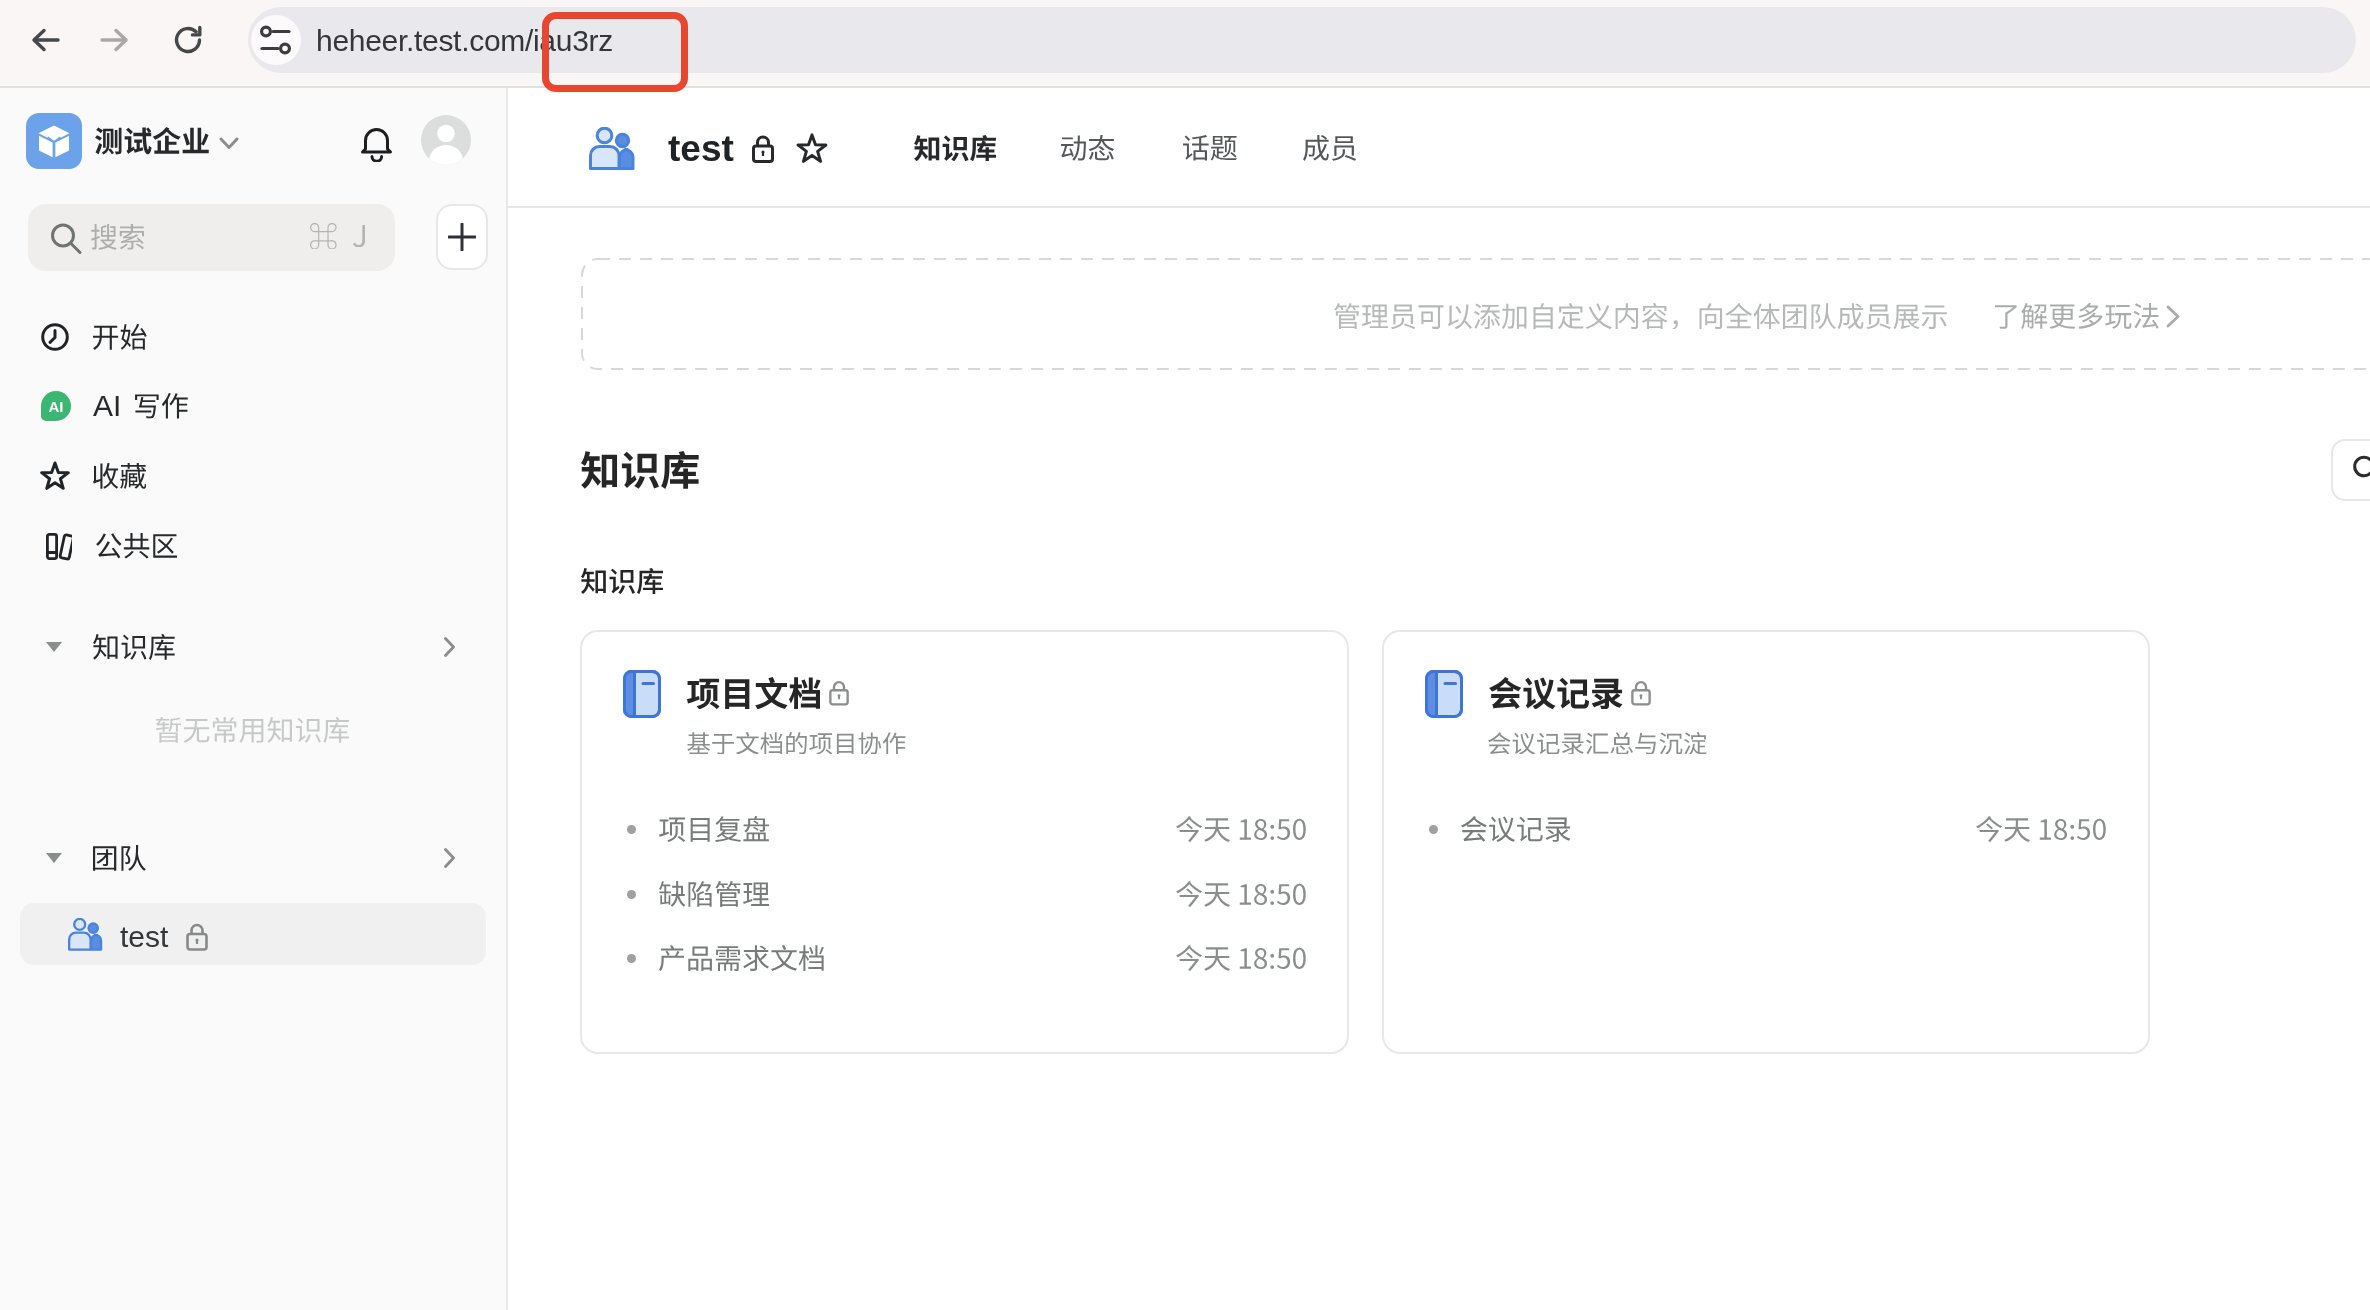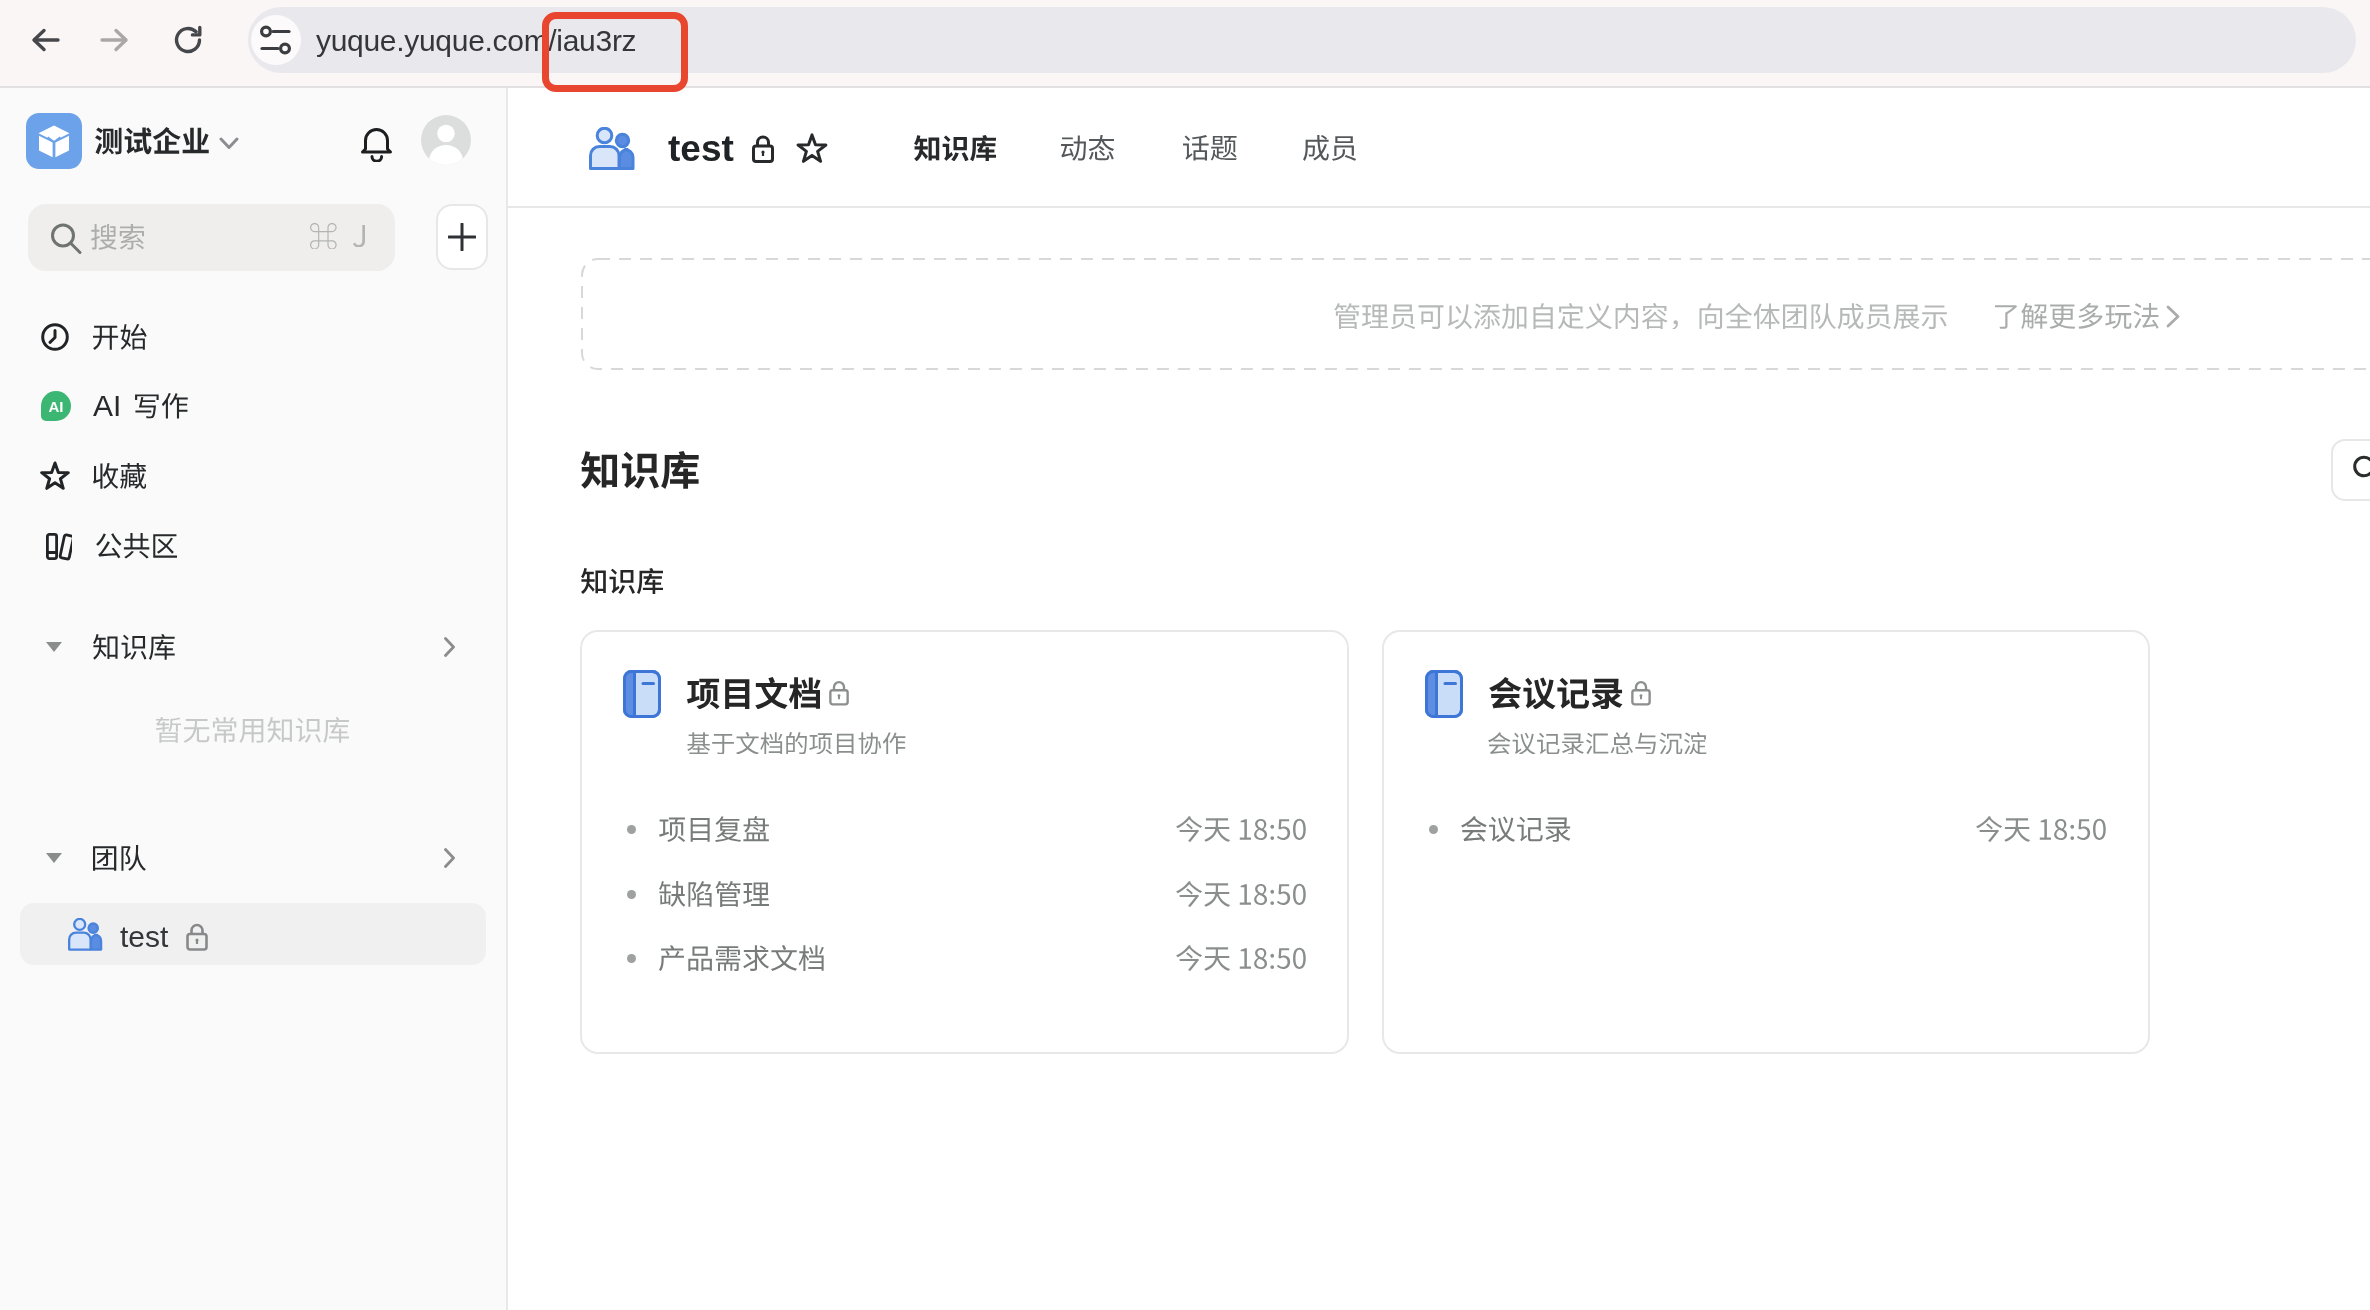--- a/index.html
+++ b/index.html
@@ -22,21 +22,21 @@
 <div style="position:absolute;left:248px;top:7px;width:2108px;height:66px;border-radius:33px;background:#E9E8ED;"></div>
 <div style="position:absolute;left:251px;top:15px;width:50px;height:50px;border-radius:25px;background:#FCFAFB;"></div>
 <svg style="position:absolute;left:258px;top:24px;" width="36" height="32" viewBox="0 0 36 32">
     <g stroke="#3C3D41" stroke-width="3.2" fill="none" stroke-linecap="round">
       <circle cx="8" cy="7.5" r="4.4"></circle>
       <path d="M15 7.5 H31"></path>
       <path d="M4 24.5 H20"></path>
       <circle cx="27" cy="24.5" r="4.4"></circle>
     </g>
   </svg>
-<div style="position:absolute;left:316px;top:21.0px;font-size:30px;line-height:40px;color:#35363A;font-weight:400;letter-spacing:-0.3px;white-space:nowrap;">yuque.yuque.com/iau3rz</div>
+<div style="position:absolute;left:316px;top:21.0px;font-size:30px;line-height:40px;color:#35363A;font-weight:400;letter-spacing:-0.3px;white-space:nowrap;">heheer.test.com/iau3rz</div>
 <div style="position:absolute;left:542px;top:12px;width:132px;height:66px;border:7px solid #E8462E;border-radius:14px;z-index:60;"></div>
 <div style="position:absolute;left:0;top:88px;width:506px;height:1222px;background:#FAFAFA;border-right:2px solid #E9E8E8;"></div>
 <svg style="position:absolute;left:26px;top:113px;" width="56" height="56" viewBox="0 0 56 56">
     <rect width="56" height="56" rx="13" fill="#6CA2E9"></rect>
     <g fill="#FFFFFF">
       <polygon points="28,12.5 43.5,20.3 28,28.1 12.5,20.3"></polygon>
     </g>
     <path d="M21.5 24.5 L28 29.5 L34.5 24.5" stroke="#6CA2E9" stroke-width="2.6" fill="none"></path>
     <g fill="#FFFFFF">
       <polygon points="13,22.8 26.6,29.6 26.6,44.3 13,37.5"></polygon>

